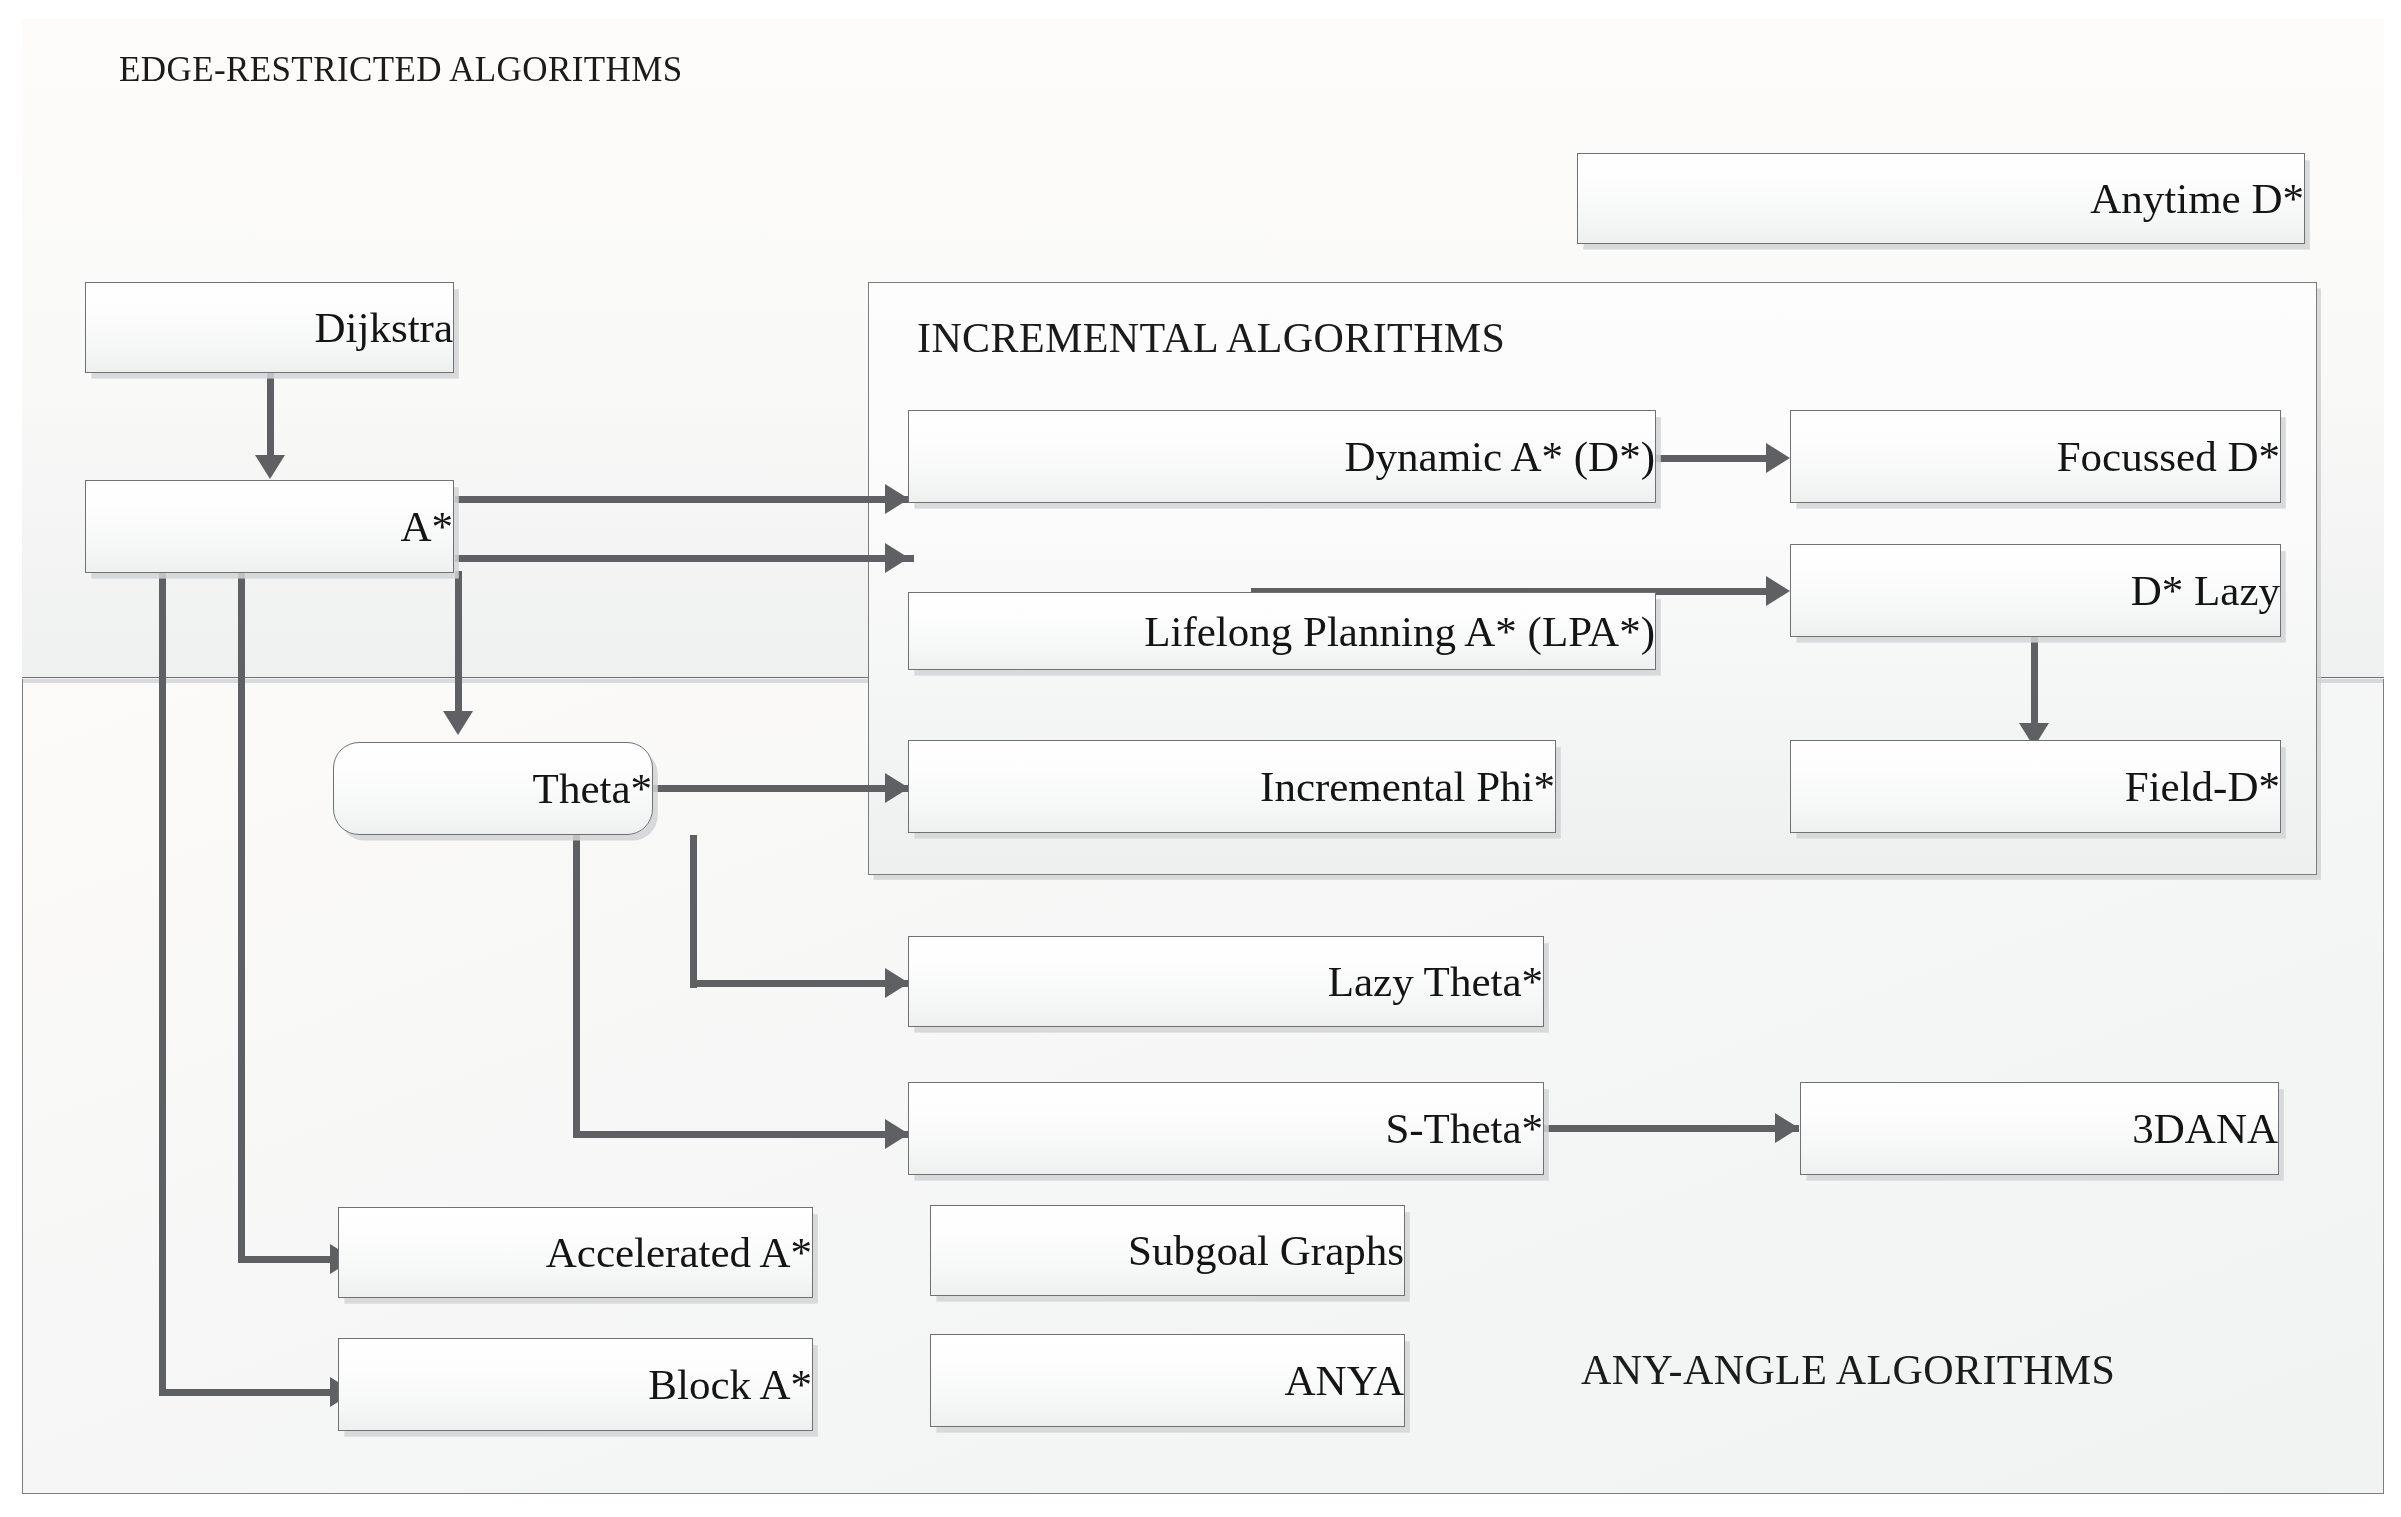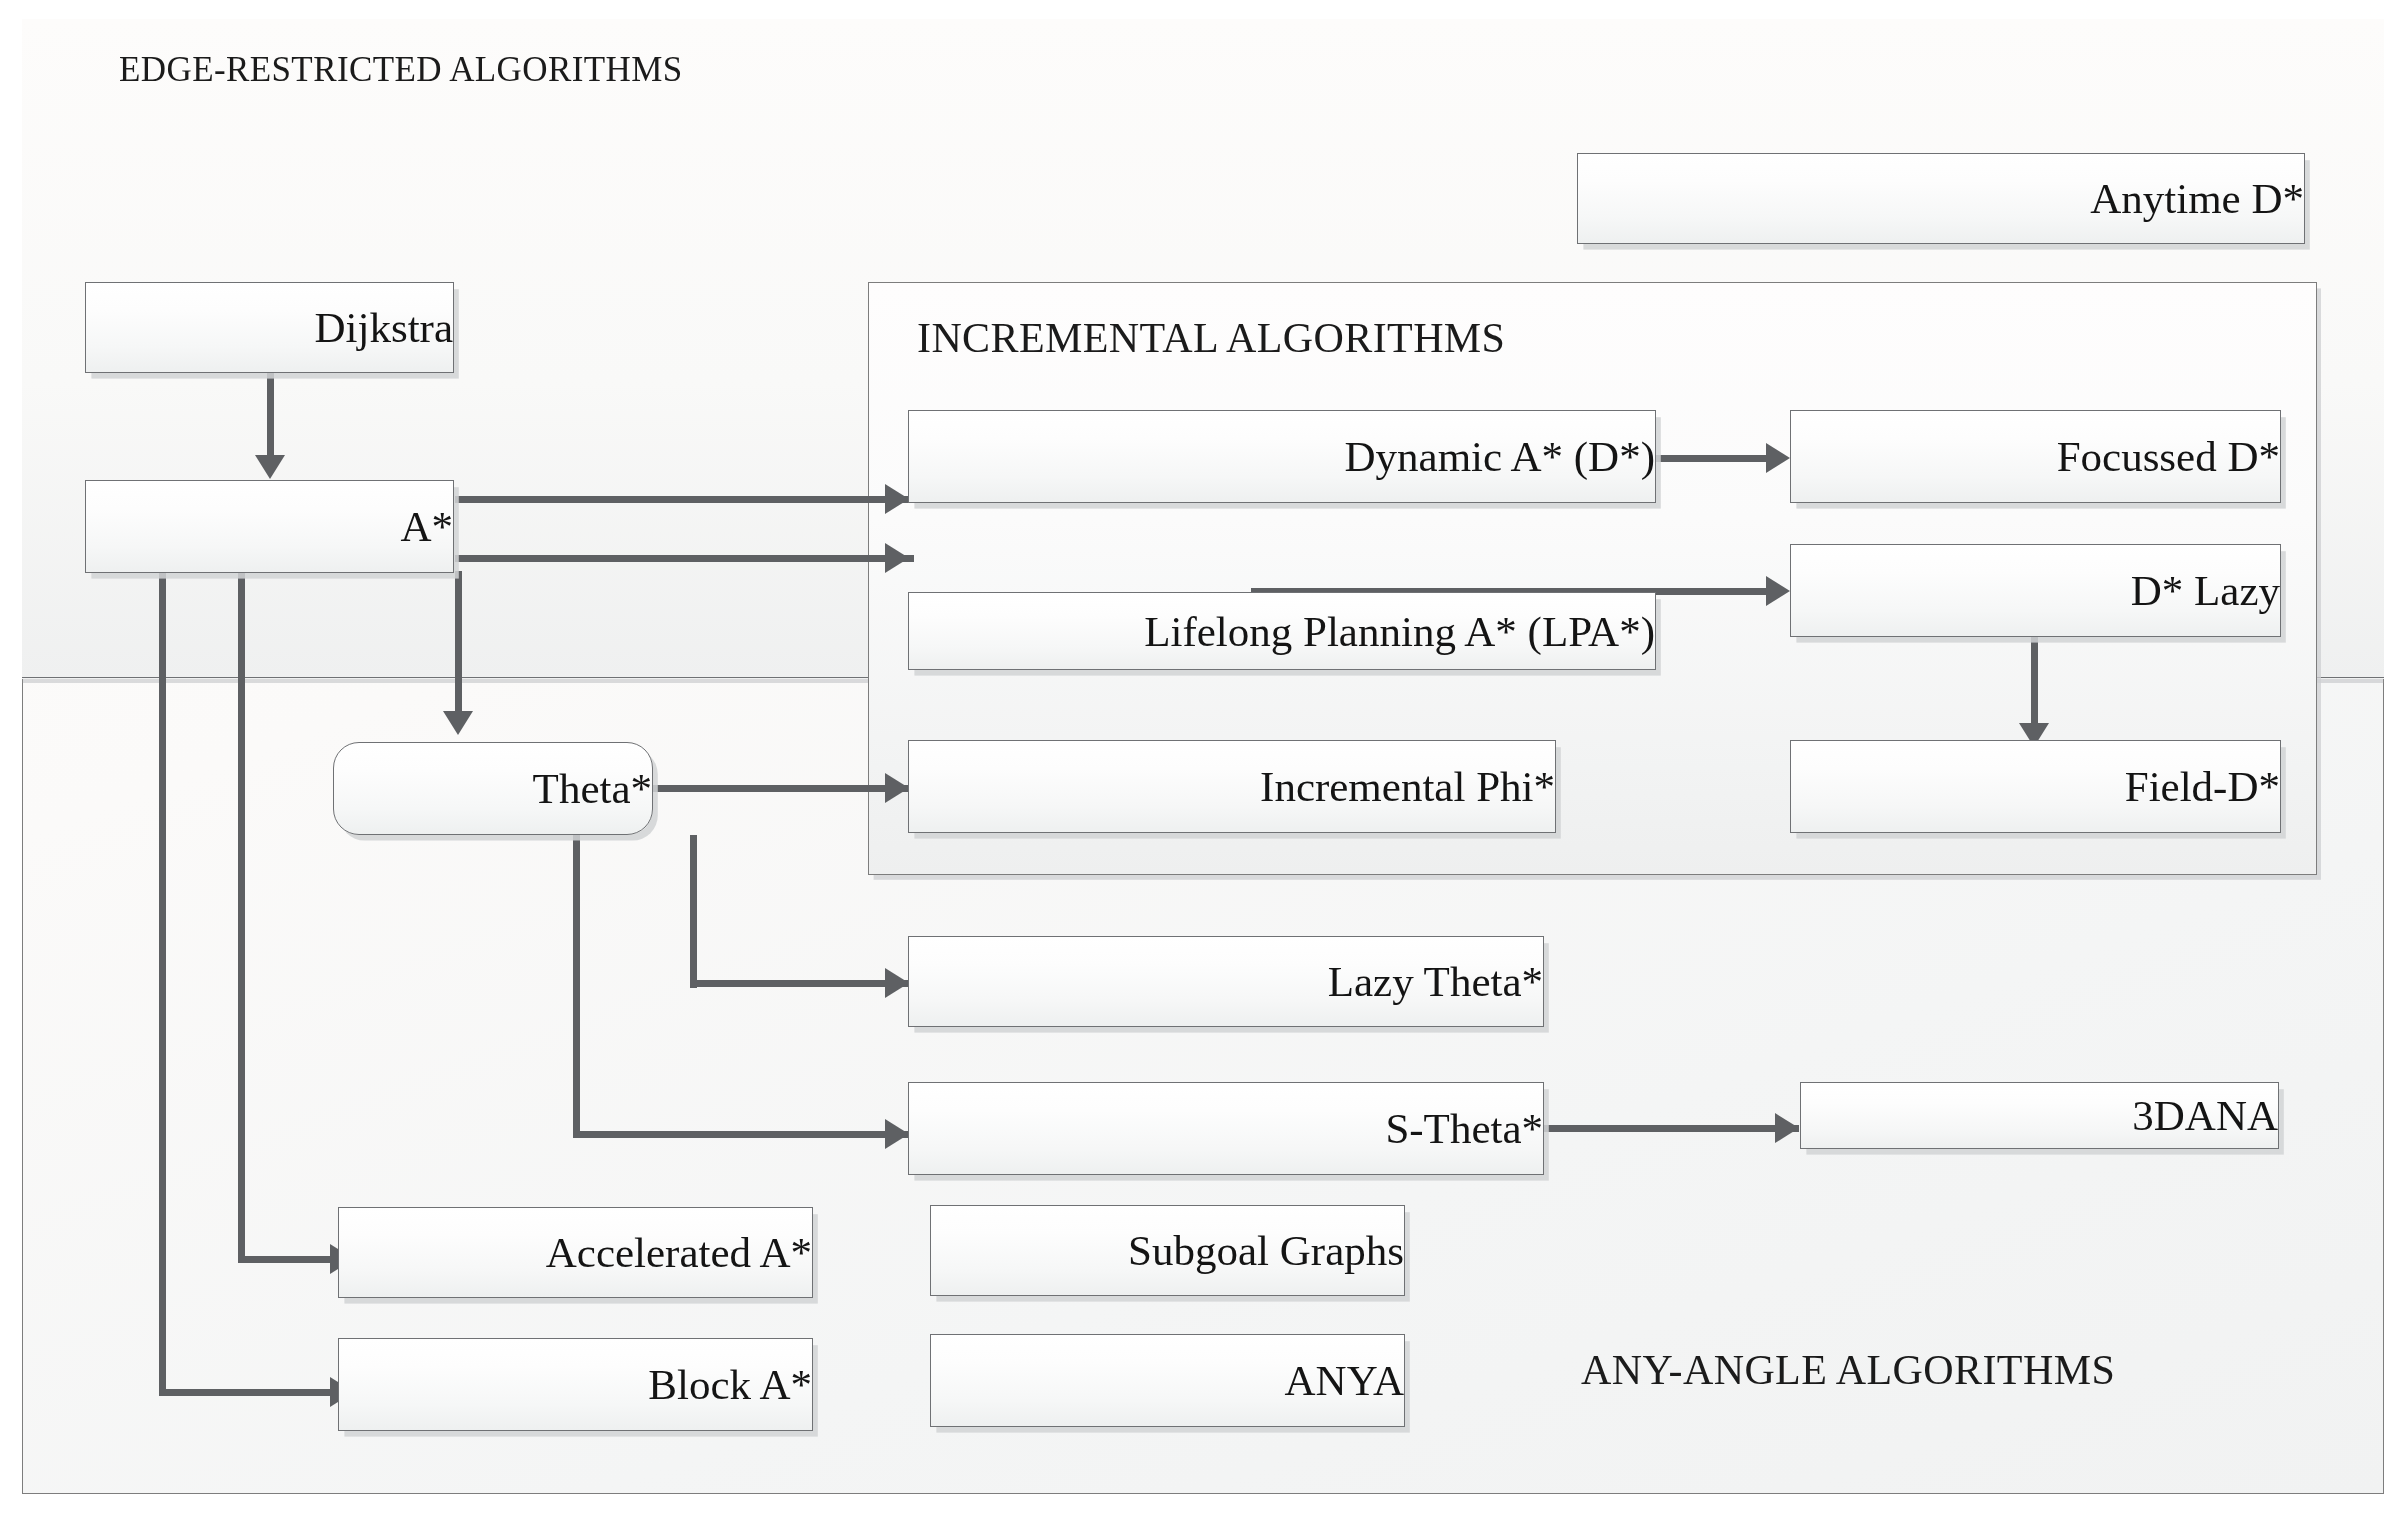--- a/index.html
+++ b/index.html
@@ -149,21 +149,21 @@
   </div>
 
   <div class="node" style="left:908px;top:1082px;width:636px;height:93px;">
     <span>S-Theta*</span>
   </div>
 
   <div class="node" style="left:908px;top:936px;width:636px;height:91px;">
     <span>Lazy Theta*</span>
   </div>
 
-  <div class="node" style="left:1800px;top:1082px;width:479px;height:67px;">
+  <div class="node" style="left:1800px;top:1082px;width:479px;height:93px;">
     <span>3DANA</span>
   </div>
 
   <div class="node" style="left:338px;top:1207px;width:475px;height:91px;">
     <span>Accelerated A*</span>
   </div>
 
   <div class="node" style="left:338px;top:1338px;width:475px;height:93px;">
     <span>Block A*</span>
   </div>

